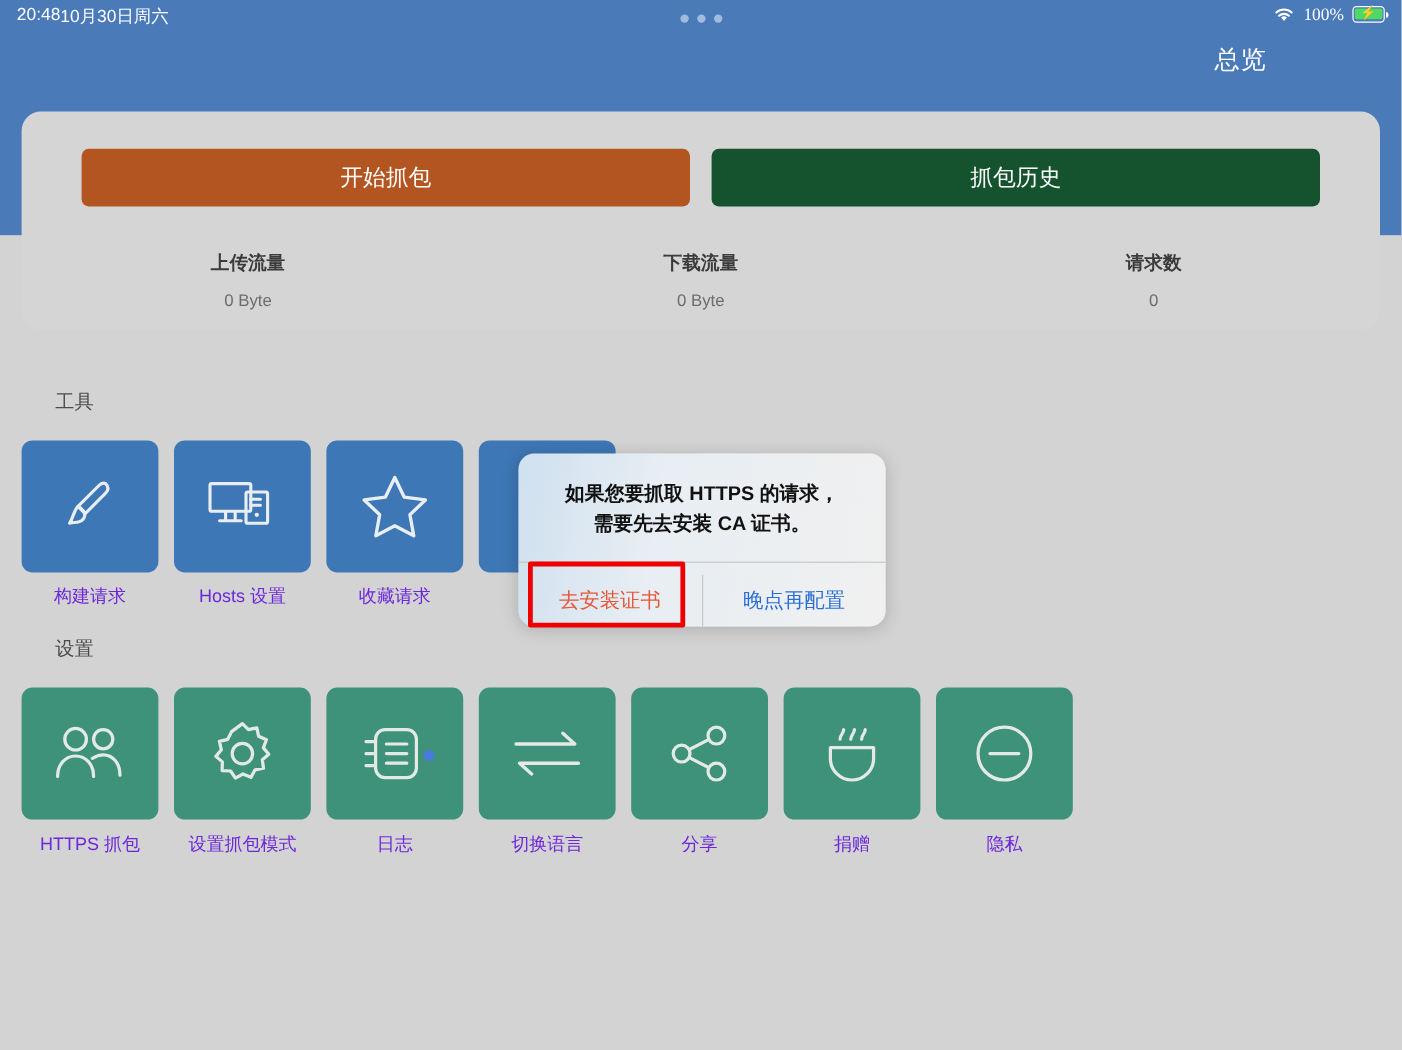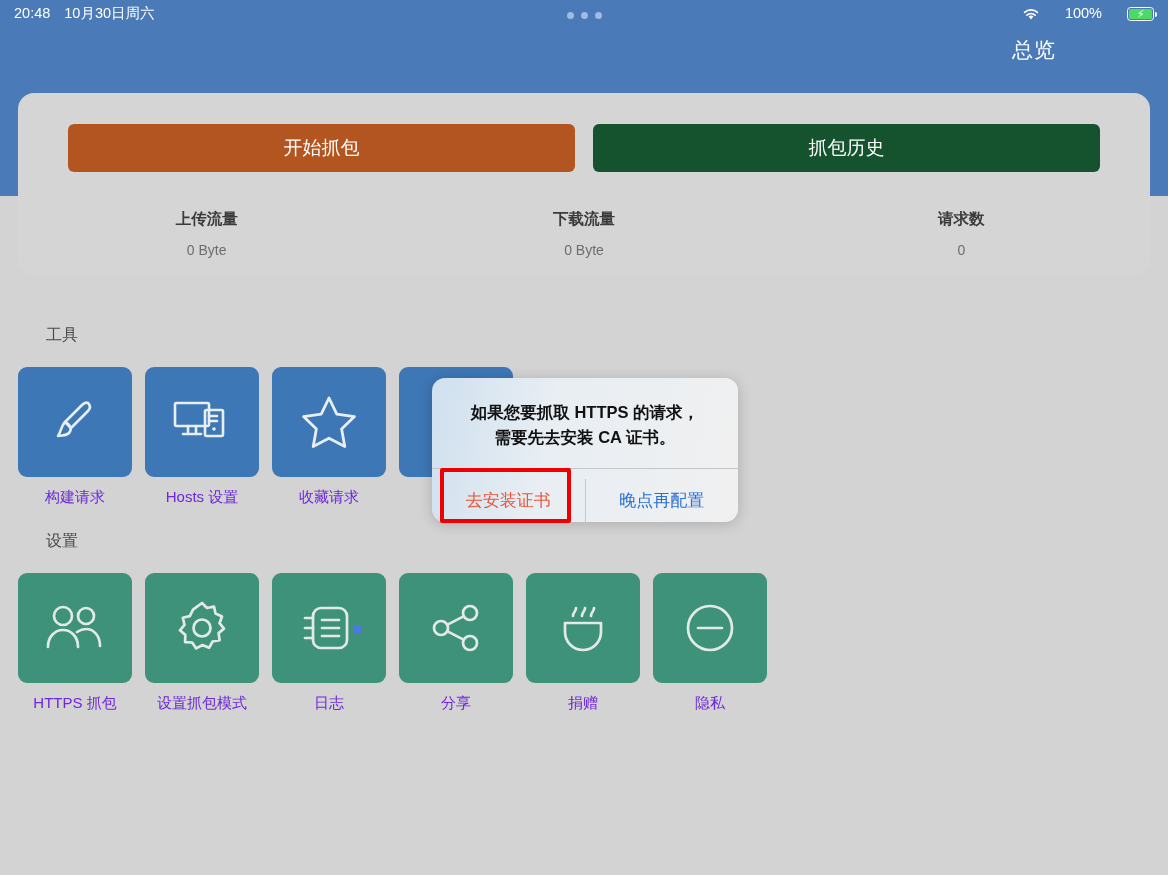--- a/index.html
+++ b/index.html
@@ -14,22 +14,22 @@
   
   .header-bg {
     position: absolute; left: 0; top: 0; width: 1168px; height: 196px;
     background: #4a7ab8;
   }
   .statusbar {
     position: absolute; left: 0; top: 0; width: 1168px; height: 26px;
     display: flex; align-items: center; color: #ffffff;
     font-size: 14.5px; padding: 0 14px;
   }
-  .sb-left { display: flex; align-items: center; gap: 14px; }
-  .sb-right { margin-left: auto; display: flex; align-items: flex-end; gap: 25px; }
+  .sb-left { display: flex; align-items: center; }
+  .sb-right { margin-left: auto; display: flex; align-items: flex-start; gap: 7px; font-family: Liberation Serif, serif; }
   .wifi-icon { display: inline-block; width: 18px; height: 14px; position: relative; }
   .battery {
     width: 27px; height: 14px; border: 1.6px solid #ffffff; border-radius: 3.5px;
     position: relative; display: inline-block; padding: 1.3px;
   }
   .battery::after {
     content: ""; position: absolute; right: -4px; top: 4px;
     width: 2.4px; height: 5px; background: #ffffff; border-radius: 0 2px 2px 0;
   }
   .battery-fill {
@@ -261,20 +261,31 @@
         <svg width="58" height="54" viewBox="0 0 58 54" fill="none" stroke="#e3eae6" stroke-width="2.7" stroke-linecap="round" stroke-linejoin="round">
           <rect x="13" y="7" width="34" height="40" rx="8"></rect>
           <path d="M13 17 H5 M13 27 H5 M13 37 H5"></path>
           <path d="M22 19 h17 M22 27 h17 M22 35 h17"></path>
         </svg>
         <span class="badge-dot"></span>
       </div>
       <div class="tile-label">日志</div>
     </div>
 
+    <div class="tile">
+      <div class="tile-box tile-green">
+        <svg width="62" height="50" viewBox="0 0 62 50" fill="none" stroke="#e3eae6" stroke-width="2.8" stroke-linecap="round" stroke-linejoin="round">
+          <path d="M5 17 H53"></path>
+          <path d="M44 8 L54 17"></path>
+          <path d="M57 33 H9"></path>
+          <path d="M18 42 L8 33"></path>
+        </svg>
+      </div>
+      <div class="tile-label">切换语言</div>
+    </div>
 
     <div class="tile">
       <div class="tile-box tile-green">
         <svg width="56" height="56" viewBox="0 0 56 56" fill="none" stroke="#e3eae6" stroke-width="2.7" stroke-linecap="round">
           <circle cx="13" cy="28" r="7"></circle>
           <circle cx="42" cy="13" r="7"></circle>
           <circle cx="42" cy="43" r="7"></circle>
           <path d="M19.5 24.6 L35.5 16.4"></path>
           <path d="M19.5 31.4 L35.5 39.6"></path>
         </svg>

